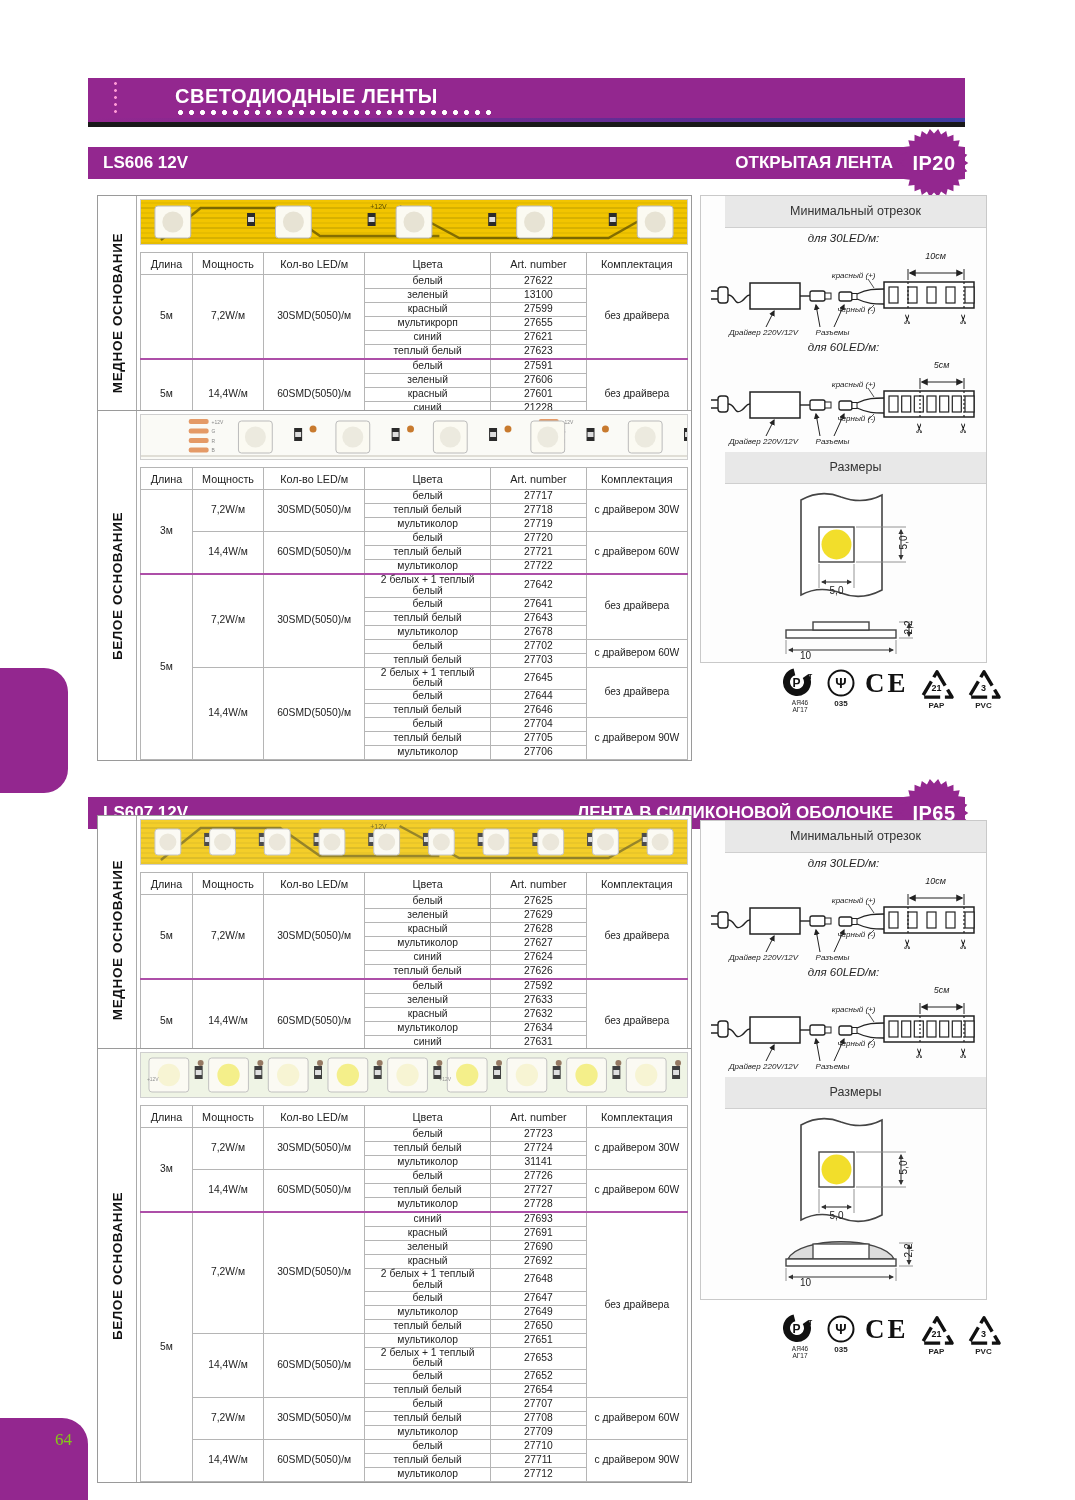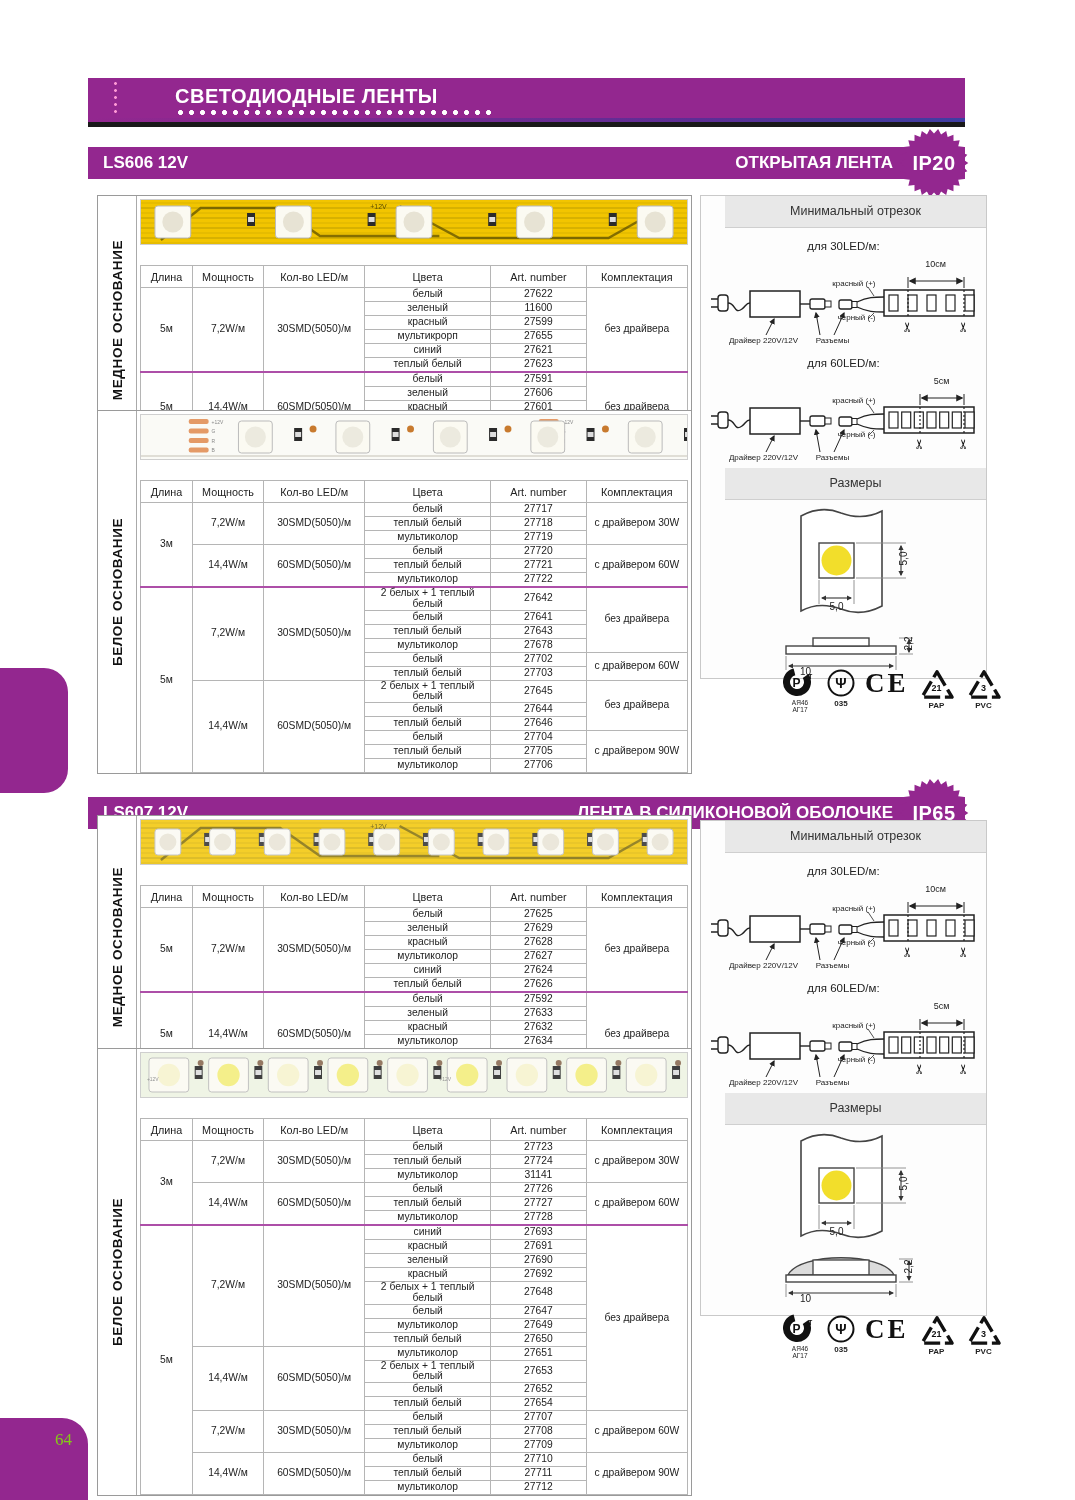--- a/index.html
+++ b/index.html
@@ -29,33 +29,33 @@
   .ip-badge .ip-text { position:absolute; inset:0; text-align:center; line-height:70px;
     color:#fff; font-size:20px; font-weight:bold; letter-spacing:0.5px; }
 
   
   .pblock { position:absolute; left:97px; width:593px; border:1px solid #9a9a9a; background:#fff; }
   .base-col { position:absolute; left:0; top:0; bottom:0; width:38px; border-right:1px solid #aaa; }
   .base-col span { position:absolute; left:50%; top:50%; transform:translate(-50%,-50%) rotate(-90deg);
     white-space:nowrap; font-size:13.5px; font-weight:bold; letter-spacing:0.6px; color:#111; }
   .pcontent { margin-left:39px; padding:3px 3px 0 3px; }
   .strip-photo { height:44px; overflow:hidden; border:1px solid #cfcfcf; }
-  .ptable-holder { margin-top:20px; }
+  .ptable-holder { margin-top:7px; }
   table.ptable { width:100%; border-collapse:collapse; table-layout:fixed; }
   .ptable th { height:19px; font-size:10.8px; font-weight:normal; color:#222;
     border:1px solid #b5b5b5; background:#fff; }
   .ptable td { height:13px; font-size:10.3px; color:#222; text-align:center;
     border:1px solid #b5b5b5; padding:0 2px; line-height:1.05; }
   .ptable tr.sep td { border-top:2.5px solid #ad4fa8; }
 
   
   .panel { position:absolute; left:700px; width:285px; border:1px solid #c9c9c9; background:#fdfdfd; }
   .panel-header { height:31px; background:#e8e8e8; border-bottom:1px solid #cfcfcf;
     text-align:center; line-height:31px; font-size:12.5px; color:#333;margin-left:24px; }
-  .variant { padding-top:12px; }
+  .variant { padding-top:4px;font-style:italic; }
   .variant-label { text-align:center; font-size:11.5px; color:#222; height:17px; }
   .cut-wrap { position:relative; width:272px; height:88px; margin:0 auto; }
   .cut-wrap svg { position:absolute; inset:0; width:272px; height:88px; }
   .cut-wrap span { position:absolute; font-size:8px; color:#222; }
   .dim-label { top:2px; text-align:center; font-size:9px !important; }
   .w-red  { left:104px; top:22px; width:64px; text-align:right; }
   .w-black{ left:104px; top:56px; width:64px; text-align:right; }
   .l-driver { left:0px; bottom:0px; width:112px; text-align:center; }
   .l-conn { left:98px; bottom:0px; width:54px; text-align:center; }
   .dims-wrap { position:relative; height:178px; }
@@ -166,21 +166,21 @@
             <tr>
               <td rowspan="6">5м</td>
               <td rowspan="6">7,2W/м</td>
               <td rowspan="6">30SMD(5050)/м</td>
               <td>белый</td>
               <td>27622</td>
               <td rowspan="6">без драйвера</td>
             </tr>
             <tr>
               <td>зеленый</td>
-              <td>11600</td>
+              <td>13100</td>
             </tr>
             <tr>
               <td>красный</td>
               <td>27599</td>
             </tr>
             <tr>
               <td>мультикрорп</td>
               <td>27655</td>
             </tr>
             <tr>

